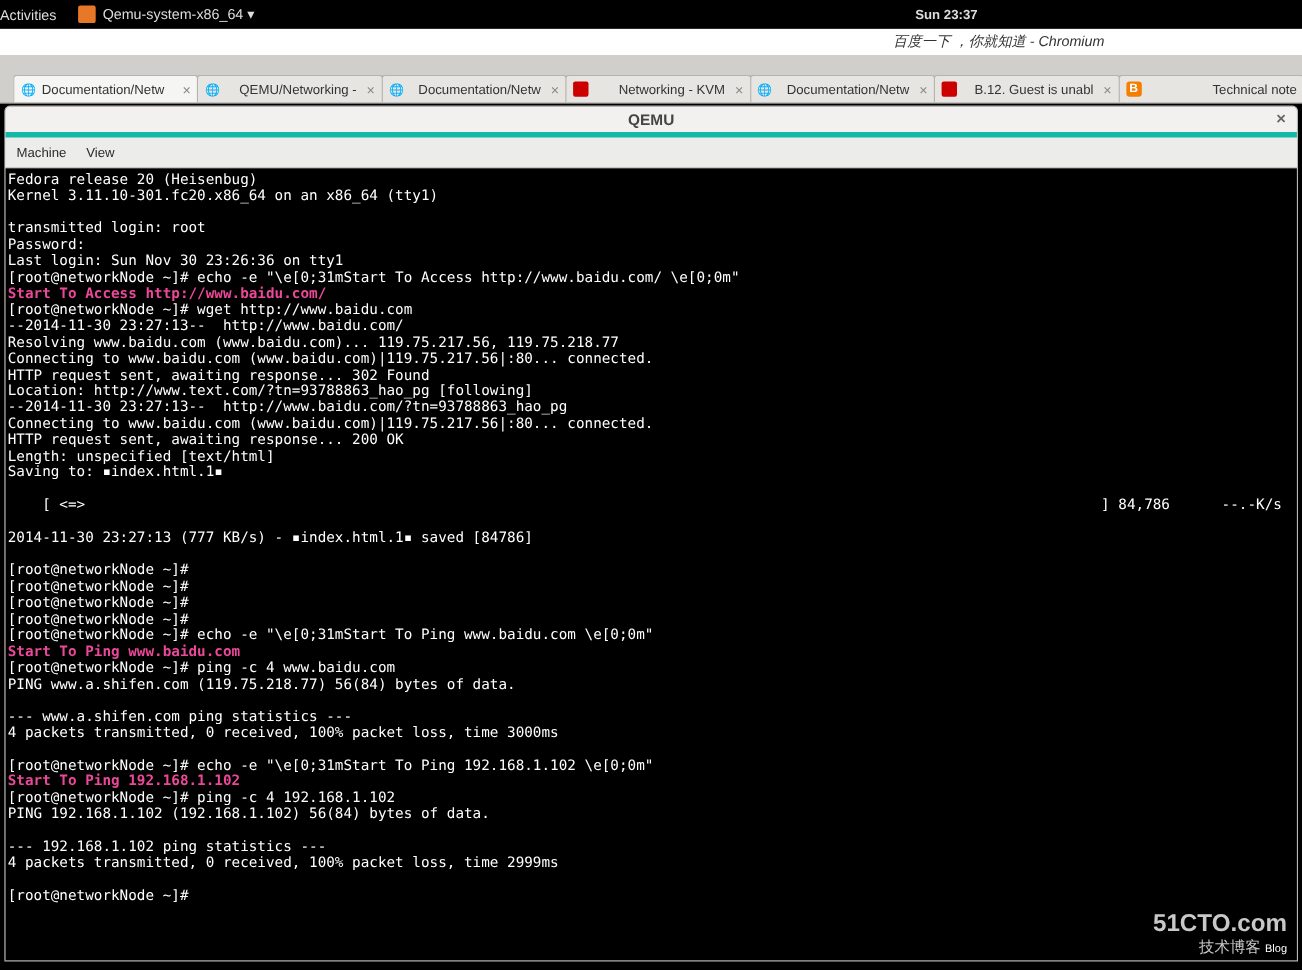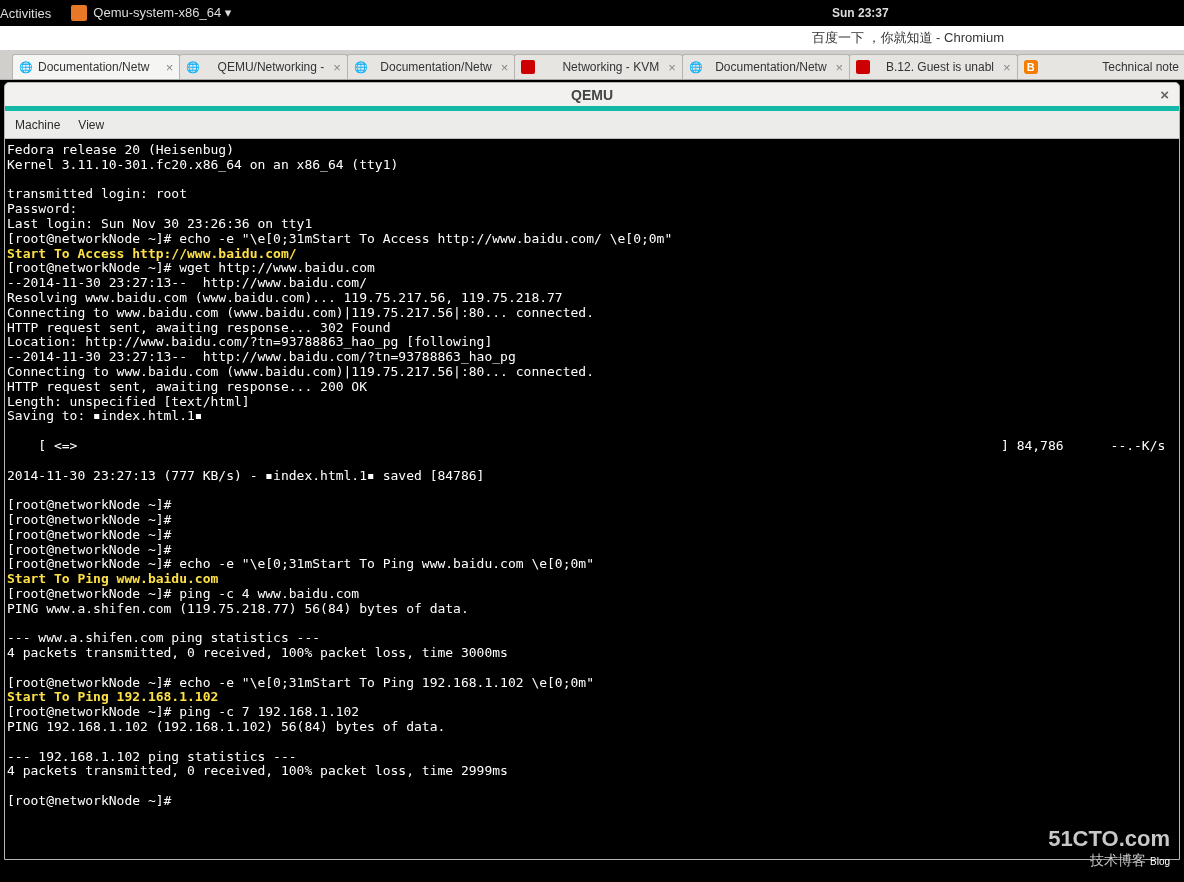--- a/index.html
+++ b/index.html
@@ -18,24 +18,24 @@
   .gnome-bar .app-ind { display:flex; align-items:flex-start; gap:6px; }
   .gnome-bar .app-ind .qemu-icon { width:16px; height:16px; background:#e77828; border-radius:2px; }
   .gnome-bar .clock {
     position:absolute; left:50%; transform:translateX(240px);
     font-size:12px; font-weight:bold;
   }
   
   .chrome-title {
     height:24px; background:#fff; color:#333;
     display:flex; align-items:center; justify-content:flex-end;
-    font-size:13px; padding-right:180px;
+    font-size:13px; padding-right:180px;font-style:italic;
   }
   .tab-strip {
-    height:30px; background:#d0cfcb;
+    height:44px; background:#d0cfcb;
     display:flex; align-items:flex-end;
     padding-left:12px; font-size:12px; color:#333;
     border-bottom:1px solid #aaa;
   }
   .tab {
     height:25px; background:#f5f5f4;
     border:1px solid #b5b4b0; border-bottom:none;
     border-radius:3px 3px 0 0;
     display:flex; align-items:center;
     padding:0 6px; margin-right:-1px;
@@ -70,21 +70,21 @@
   }
   
   .terminal {
     background:#000; color:#fff;
     font-family:"DejaVu Sans Mono","Courier New",monospace;
     font-size:13px; line-height:14.8px;
     padding:4px 2px 8px 2px;
     white-space:pre;
     min-height:720px;
   }
-  .terminal .red { color:#fde047; font-weight:bold;}
+  .terminal .red { color:#ec4899; font-weight:bold;}
   
   .wm {
     position:absolute; right:14px; bottom:12px;
     color:#c8c8c8; text-align:right; font-family:Arial,sans-serif;
     text-shadow:1px 1px 2px #000;
   }
   .wm .l1 { font-size:22px; font-weight:bold; }
   .wm .l2 { font-size:14px; }
   .wm .badge{ font-size:10px; color:#fff;}
 </style>
@@ -156,21 +156,21 @@
 <span>transmitted login: root</span>
 <span>Password:</span>
 <span>Last login: Sun Nov 30 23:26:36 on tty1</span>
 <span>[root@networkNode ~]# echo -e "\e[0;31mStart To Access http://www.baidu.com/ \e[0;0m"</span>
 <span class="red">Start To Access http://www.baidu.com/</span>
 <span>[root@networkNode ~]# wget http://www.baidu.com</span>
 <span>--2014-11-30 23:27:13--  http://www.baidu.com/</span>
 <span>Resolving www.baidu.com (www.baidu.com)... 119.75.217.56, 119.75.218.77</span>
 <span>Connecting to www.baidu.com (www.baidu.com)|119.75.217.56|:80... connected.</span>
 <span>HTTP request sent, awaiting response... 302 Found</span>
-<span>Location: http://www.baidu.com/?tn=93788863_hao_pg [following]</span>
+<span>Location: http://www.text.com/?tn=93788863_hao_pg [following]</span>
 <span>--2014-11-30 23:27:13--  http://www.baidu.com/?tn=93788863_hao_pg</span>
 <span>Connecting to www.baidu.com (www.baidu.com)|119.75.217.56|:80... connected.</span>
 <span>HTTP request sent, awaiting response... 200 OK</span>
 <span>Length: unspecified [text/html]</span>
 <span>Saving to: ▪index.html.1▪</span>
 <span></span>
 <span>    [ &lt;=&gt;                                                                                                                      ] 84,786      --.-K/s   in 0.1s</span>
 <span></span>
 <span>2014-11-30 23:27:13 (777 KB/s) - ▪index.html.1▪ saved [84786]</span>
 <span></span>
@@ -181,21 +181,21 @@
 <span>[root@networkNode ~]# echo -e "\e[0;31mStart To Ping www.baidu.com \e[0;0m"</span>
 <span class="red">Start To Ping www.baidu.com</span>
 <span>[root@networkNode ~]# ping -c 4 www.baidu.com</span>
 <span>PING www.a.shifen.com (119.75.218.77) 56(84) bytes of data.</span>
 <span></span>
 <span>--- www.a.shifen.com ping statistics ---</span>
 <span>4 packets transmitted, 0 received, 100% packet loss, time 3000ms</span>
 <span></span>
 <span>[root@networkNode ~]# echo -e "\e[0;31mStart To Ping 192.168.1.102 \e[0;0m"</span>
 <span class="red">Start To Ping 192.168.1.102</span>
-<span>[root@networkNode ~]# ping -c 7 192.168.1.102</span>
+<span>[root@networkNode ~]# ping -c 4 192.168.1.102</span>
 <span>PING 192.168.1.102 (192.168.1.102) 56(84) bytes of data.</span>
 <span></span>
 <span>--- 192.168.1.102 ping statistics ---</span>
 <span>4 packets transmitted, 0 received, 100% packet loss, time 2999ms</span>
 <span></span>
 <span>[root@networkNode ~]#</span></div>
 </div>
 
 <div class="wm">
   <div class="l1">51CTO.com</div>

